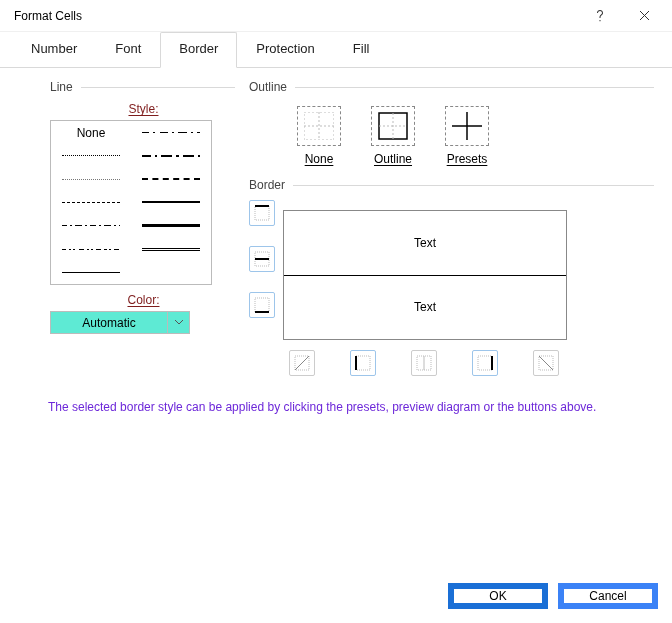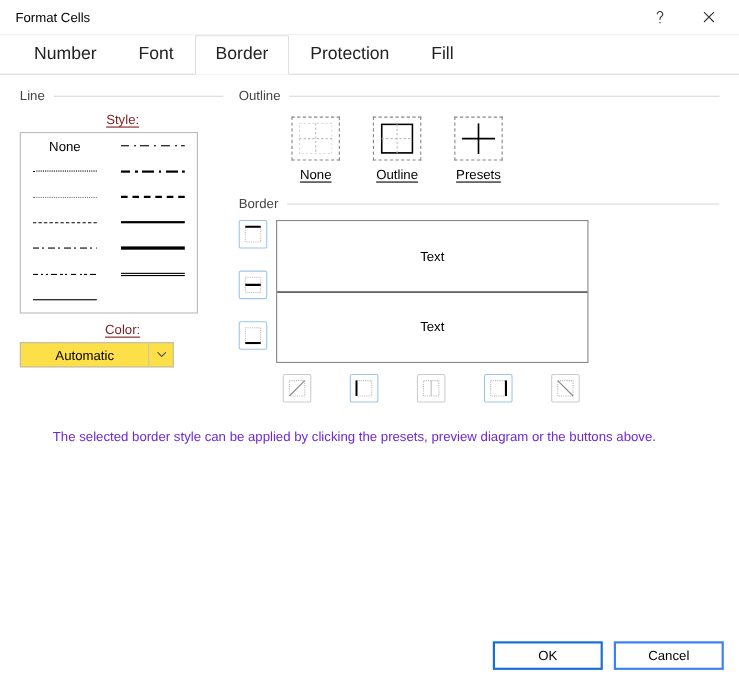--- a/index.html
+++ b/index.html
@@ -1,53 +1,53 @@
 <!DOCTYPE html>
 <html><head>
 <meta charset="utf-8">
 <style>
   * { box-sizing: border-box; font-family: "Segoe UI", Arial, sans-serif; }
   body { margin: 0; background: #fff; width: 672px; height: 623px; overflow: hidden; font-size: 12px; color: #000; }
   .titlebar { display: flex; align-items: center; height: 32px; padding: 0 6px 0 14px; border-bottom: 1px solid #f0f0f0; justify-content: space-between; }
   .titlebar .title { flex: 1; font-size: 12px; color: #000; }
   .titlebar .tbtn { width: 44px; height: 28px; display: flex; align-items: center; justify-content: center; color: #333; }
   .tabs { display: flex; height: 36px; padding: 0 12px; border-bottom: 1px solid #d9d9d9; }
-  .tab { padding: 8px 18px 6px 18px; font-size: 16px; color: #222; border: 1px solid transparent; border-bottom: none; margin-bottom: -1px; position: relative; text-align:left; }
+  .tab { padding: 8px 18px 6px 18px; font-size: 13px; color: #222; border: 1px solid transparent; border-bottom: none; margin-bottom: -1px; position: relative; text-align:left; }
   .tab.active { background: #fff; border-color: #d9d9d9; border-bottom: 1px solid #fff; border-radius: 2px 2px 0 0; }
   .body { padding: 12px 18px 0 18px; display: flex; gap: 14px; }
-  .line-group { width: 185px; border: 0; }
+  .line-group { width: 185px; border: 0; margin-left: 32px; }
   .label { font-size: 12px; color: #7f1d1d; margin: 8px 0 4px 2px; text-align: center; }
   .underline { text-decoration: underline; text-underline-offset: 2px; }
   .style-grid { border: 1px solid #bbb; width: 162px; height: 165px; display: grid; grid-template-columns: 1fr 1fr; grid-template-rows: repeat(7, 1fr); background: #fff; }
   .style-cell { display:flex;align-items:center;justify-content:center; padding:0 10px; height:100%; }
   .style-cell .swatch { width: 58px; height: 0; }
   .colorrow { display:flex; gap:0; margin-top:4px; }
-  .colorbtn { height:23px; border:1px solid #bbb; background:#fde047; display:flex; align-items:center; justify-content:center; font-size:12px; }
+  .colorbtn { height:23px; border:1px solid #bbb; background:#5eead4; display:flex; align-items:center; justify-content:center; font-size:12px; }
   .colorbtn.main { width: 118px; }
   .colorbtn.caret { width: 22px; border-left: none; }
   .presets-row { display:flex; gap:30px; padding: 12px 0 12px 48px; }
   .preset { display:flex; flex-direction:column; align-items:center; gap:6px; font-size:12px; }
   .preset .pbox { width:44px; height:40px; border:1px dashed #888; background:#fff; display:flex; align-items:center; justify-content:center; }
   .section-hr { border: none; border-top: 1px solid #d9d9d9; }
   .section-label { font-size:12px; color:#444; }
   .section-head { display:flex; align-items:center; gap:8px; margin:0 0 0 0;}
   .section-head .section-hr { flex:1; }
   .right-col { flex:1; }
   .border-area { display:flex; gap:8px; padding-top:6px; }
   .side-btns { display:flex; flex-direction:column; gap:20px; padding-top:2px; }
   .tbtn-small { width:26px; height:26px; border:1px solid #9dc5ea; background:#fff; display:flex; align-items:center; justify-content:center; border-radius:2px; }
   .tbtn-plain { width:26px; height:26px; border:1px solid #ccc; background:#fff; display:flex; align-items:center; justify-content:center; border-radius:2px; }
-  .preview { width: 284px; height: 130px; border: 1px solid #888; background:#fff; display:flex; flex-direction:column; position:relative; margin-top:2px;}
+  .preview { width: 284px; height: 130px; border: 1px solid #888; background:#fff; display:flex; flex-direction:column; position:relative; margin-top:12px;}
   .preview .row { flex:1; display:flex; align-items:center; justify-content:center; font-size:12px; }
   .preview .row + .row { border-top: 1px solid #000; }
   .preview::before, .preview::after { content:""; position:absolute; background:#888; }
   .bottom-btns { display:flex; gap:35px; padding:10px 0 0 6px; }
   .hint { padding: 24px 20px; font-size:12px; color:#6d28d9;margin-left:28px; }
   .footer { position:absolute; bottom:14px; right:14px; display:flex; gap:10px; }
-  .btn { width:100px; height:26px; border:2px solid #3b82f6; background:#fff; font-size:12px; display:flex; align-items:center; justify-content:center; }
+  .btn { width:100px; height:26px; border:6px solid #3b82f6; background:#fff; font-size:12px; display:flex; align-items:center; justify-content:center; }
   .btn.primary { border-color:#1a6fd6; color:#000; }
   svg { display:block; }
 </style>
 </head>
 <body>
 
 <div class="titlebar">
   <div class="title">Format Cells</div>
   <div class="tbtn">
     <svg width="10" height="14" viewBox="0 0 10 14">

